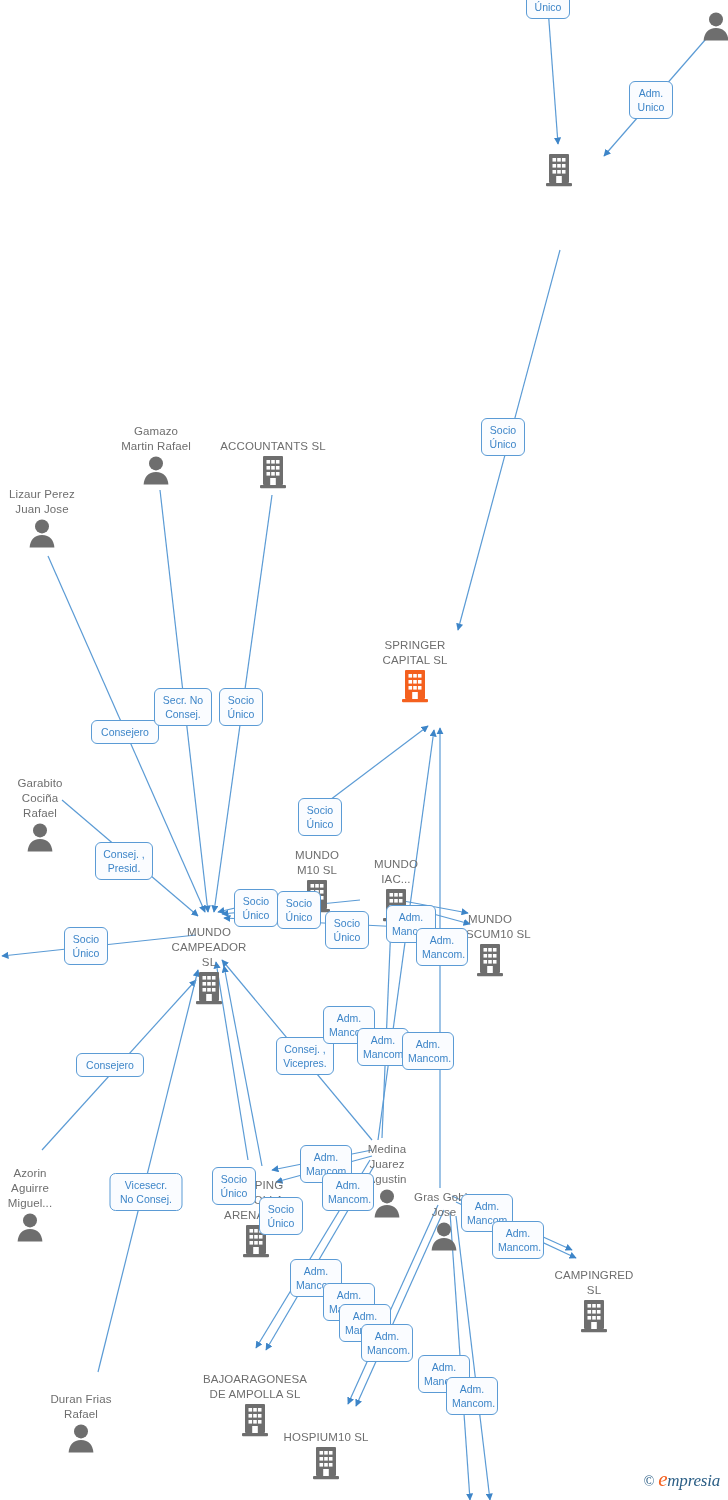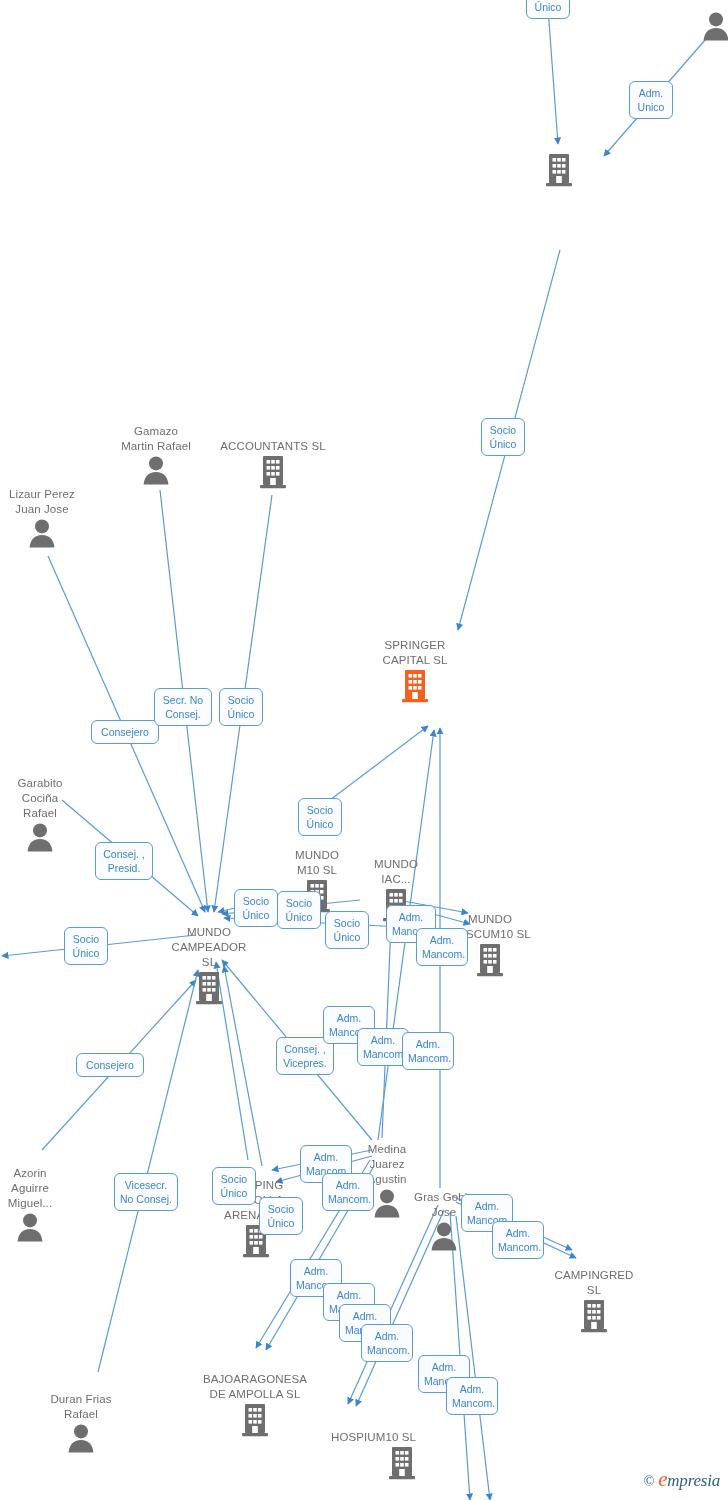--- a/index.html
+++ b/index.html
@@ -376,21 +376,21 @@
               <rect x="7.5" y="11" width="3.6" height="3.6"></rect>
               <rect x="12.2" y="11" width="3.6" height="3.6"></rect>
               <rect x="16.9" y="11" width="3.6" height="3.6"></rect>
               <rect x="7.5" y="17" width="3.6" height="3.6"></rect>
               <rect x="12.2" y="17" width="3.6" height="3.6"></rect>
               <rect x="16.9" y="17" width="3.6" height="3.6"></rect>
               <rect x="11.2" y="23" width="5.6" height="7"></rect>
             </g>
           </svg></span>
       </div>
-      <div class="node company" style="left: 356px; top: 1430px; text-align: right;">
+      <div class="node company" style="left: 326px; top: 1430px;">
         <div class="node-label">HOSPIUM10  SL</div>
         <span class="node-icon"><svg width="28" height="34" viewBox="0 0 28 34" xmlns="http://www.w3.org/2000/svg" fill="#6e6e6e">
             <rect x="4" y="1" width="20" height="29" rx="1"></rect>
             <rect x="1" y="30" width="26" height="3.2" rx="1"></rect>
             <g fill="#ffffff">
               <rect x="7.5" y="5" width="3.6" height="3.6"></rect>
               <rect x="12.2" y="5" width="3.6" height="3.6"></rect>
               <rect x="16.9" y="5" width="3.6" height="3.6"></rect>
               <rect x="7.5" y="11" width="3.6" height="3.6"></rect>
               <rect x="12.2" y="11" width="3.6" height="3.6"></rect>
@@ -456,21 +456,21 @@
       <div class="edge-label" style="left: 349px; top: 1302px; width: 52px;">Adm.
 Mancom.</div>
       <div class="edge-label" style="left: 365px; top: 1323px; width: 52px;">Adm.
 Mancom.</div>
       <div class="edge-label" style="left: 387px; top: 1343px; width: 52px;">Adm.
 Mancom.</div>
       <div class="edge-label" style="left: 444px; top: 1374px; width: 52px;">Adm.
 Mancom.</div>
       <div class="edge-label" style="left: 472px; top: 1396px; width: 52px;">Adm.
 Mancom.</div>
-      <div class="edge-label" style="left: 146px; top: 1192px; width: 64px;">Vicesecr.
+      <div class="edge-label" style="left: 146px; top: 1192px; width: 73px;">Vicesecr.
 No Consej.</div>
       <div class="edge-label" style="left: 110px; top: 1065px; width: 68px;">Consejero</div>
     </div>
 
   <div class="watermark">
     <span class="c">©</span>
     <span class="e">e</span><span>mpresia</span>
   </div>
 
 </div>

